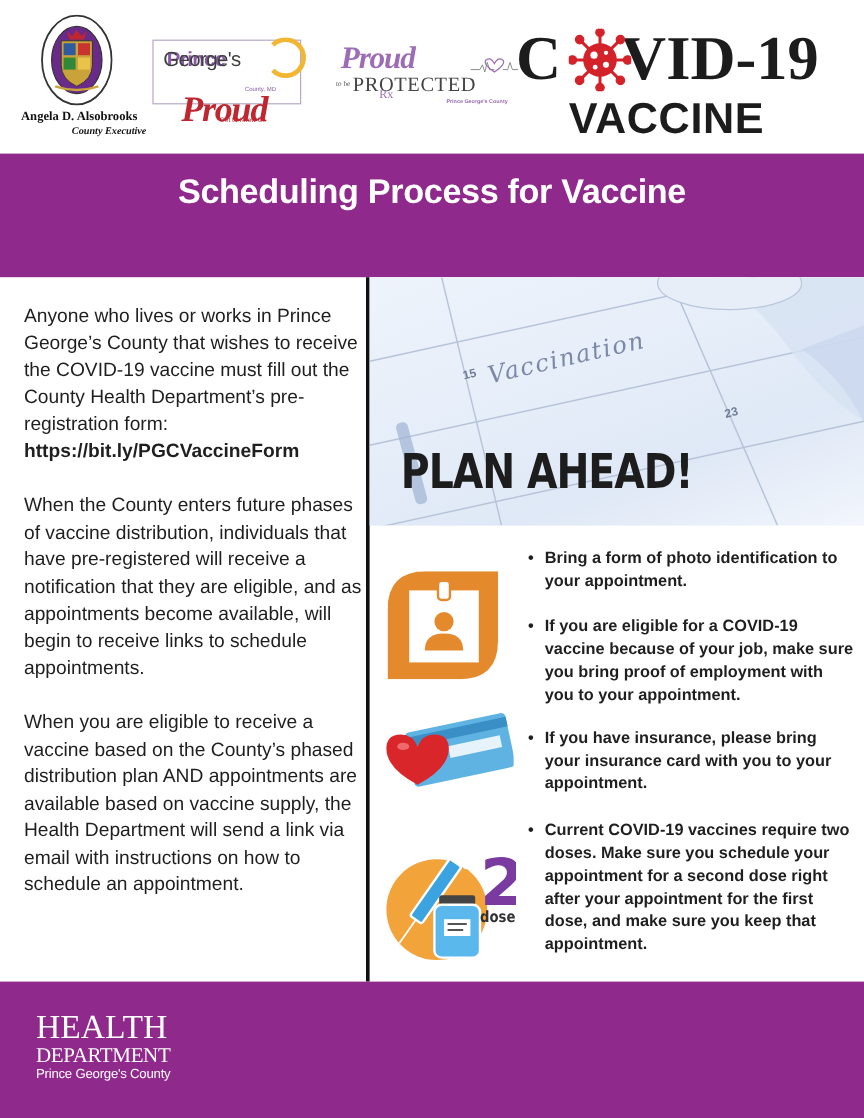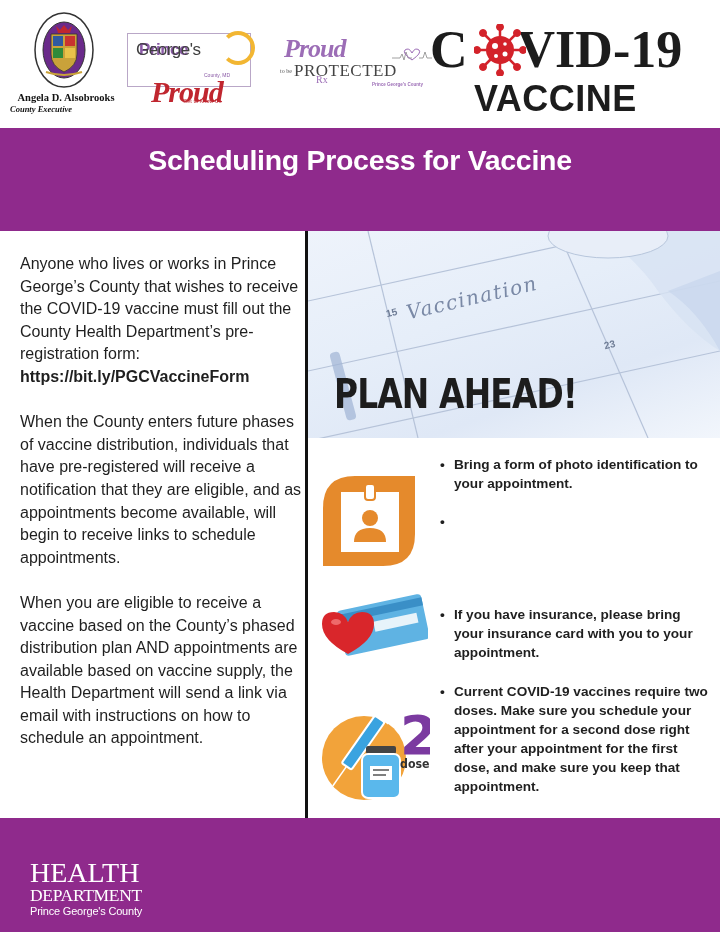--- a/index.html
+++ b/index.html
@@ -5,21 +5,21 @@
   * { box-sizing: border-box; margin: 0; padding: 0; }
   html, body { width: 720px; height: 932px; background: #ffffff; overflow: hidden; }
   body { font-family: "Liberation Sans", sans-serif; color: #1a1a1a; position: relative; }
 
   
   .logos { position: absolute; left: 0; top: 0; width: 720px; height: 128px; }
   .seal { position: absolute; left: 34px; top: 12px; width: 60px; height: 78px; }
   .seal svg { width: 60px; height: 78px; }
   .exec-name { position: absolute; left: 10px; top: 92px; width: 112px; text-align: center;
     font-family: "Liberation Serif", serif; font-weight: bold; font-size: 10.5px; color: #111; }
-  .exec-title { position: absolute; left: 10px; top: 104px; width: 112px; text-align: left;
+  .exec-title { position: absolute; left: 10px; top: 104px; width: 112px; text-align: right;
     font-family: "Liberation Serif", serif; font-style: italic; font-weight: bold; font-size: 8.5px; color: #111; }
 
   .pgproud { position: absolute; left: 127px; top: 31px; width: 126px; height: 74px; }
   .pgproud .frame { position: absolute; left: 0; top: 2px; width: 124px; height: 54px; border: 1px solid #b9a7c7; }
   .pgproud .sun { position: absolute; left: 94px; top: 0; width: 34px; height: 34px; border-radius: 50%;
     border: 4px solid #f2b632; border-left-color: transparent; border-bottom-color: #f2b632; }
   .pgproud .l1 { position: absolute; left: 12px; top: 9px; font-size: 17px; font-weight: bold; color: #8a5aa6; letter-spacing: -0.5px; }
   .pgproud .l2 { position: absolute; left: 9px; top: 9px; font-size: 17px; font-weight: normal; color: #404040; letter-spacing: -0.5px; }
   .pgproud .l3 { position: absolute; left: 77px; top: 41px; font-size: 5px; color: #8a5aa6; }
   .pgproud .l4 { position: absolute; left: 24px; top: 44px; font-family: "Liberation Serif", serif; font-style: italic; font-weight: bold; font-size: 30px; color: #c0262f; letter-spacing: -1px; }
@@ -67,21 +67,21 @@
   .tip2 { top: 57px; }
   .tip3 { top: 150px; }
   .tip4 { top: 227px; }
 
   .icon-id { position: absolute; left: 323px; top: 476px; width: 92px; height: 90px; }
   .icon-card { position: absolute; left: 318px; top: 594px; width: 110px; height: 62px; }
   .icon-doses { position: absolute; left: 318px; top: 690px; width: 112px; height: 112px; }
 
   
   .footer { position: absolute; left: 0; top: 818px; width: 720px; height: 114px; background: #8f2a8c; }
-  .hd { position: absolute; left: 30px; top: 42px; color: #ffffff; }
+  .hd { position: absolute; left: 30px; top: 26px; color: #ffffff; }
   .hd .h1 { font-family: "Liberation Serif", serif; font-size: 28px; line-height: 26px; letter-spacing: 0px; }
   .hd .h2 { font-family: "Liberation Serif", serif; font-size: 17.5px; line-height: 18px; letter-spacing: -0.3px; }
   .hd .h3 { font-family: "Liberation Sans", sans-serif; font-size: 11px; line-height: 14px; letter-spacing: -0.2px; }
   .stay { position: absolute; left: 184px; top: 40px; color: #ffffff; font-weight: bold; font-size: 23px; letter-spacing: 0.1px; white-space: nowrap; }
 </style>
 </head>
 <body>
 
 <div class="logos">
   <div class="seal">
@@ -233,20 +233,21 @@
   </svg>
 </div>
 
 <div class="tips">
   <div class="tip tip1">
     <span class="bullet">•</span>
     <span>Bring a form of photo identification to your appointment.</span>
   </div>
   <div class="tip tip2">
     <span class="bullet">•</span>
+    <span>If you are eligible for a COVID-19 vaccine because of your job, make sure you bring proof of employment with you to your appointment.</span>
   </div>
   <div class="tip tip3">
     <span class="bullet">•</span>
     <span>If you have insurance, please bring your insurance card with you to your appointment.</span>
   </div>
   <div class="tip tip4">
     <span class="bullet">•</span>
     <span>Current COVID-19 vaccines require two doses. Make sure you schedule your appointment for a second dose right after your appointment for the first dose, and make sure you keep that appointment.</span>
   </div>
 </div>

